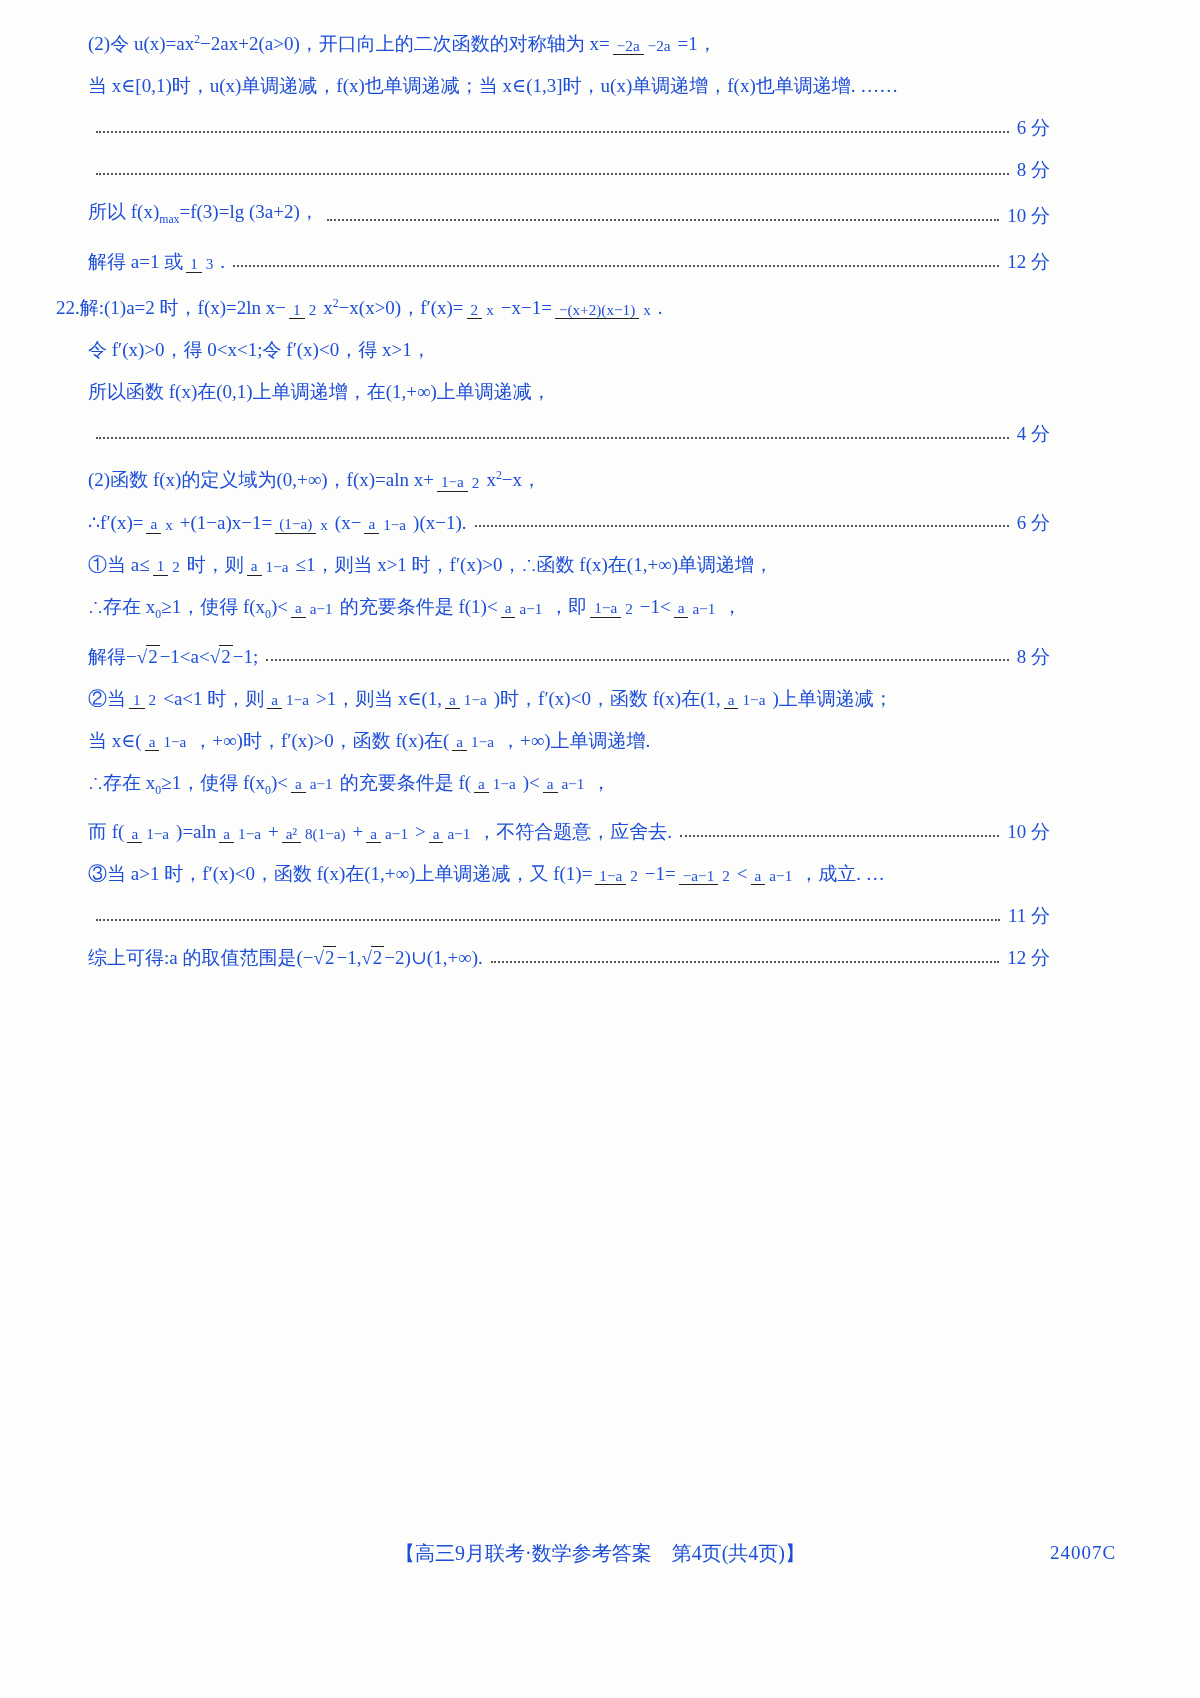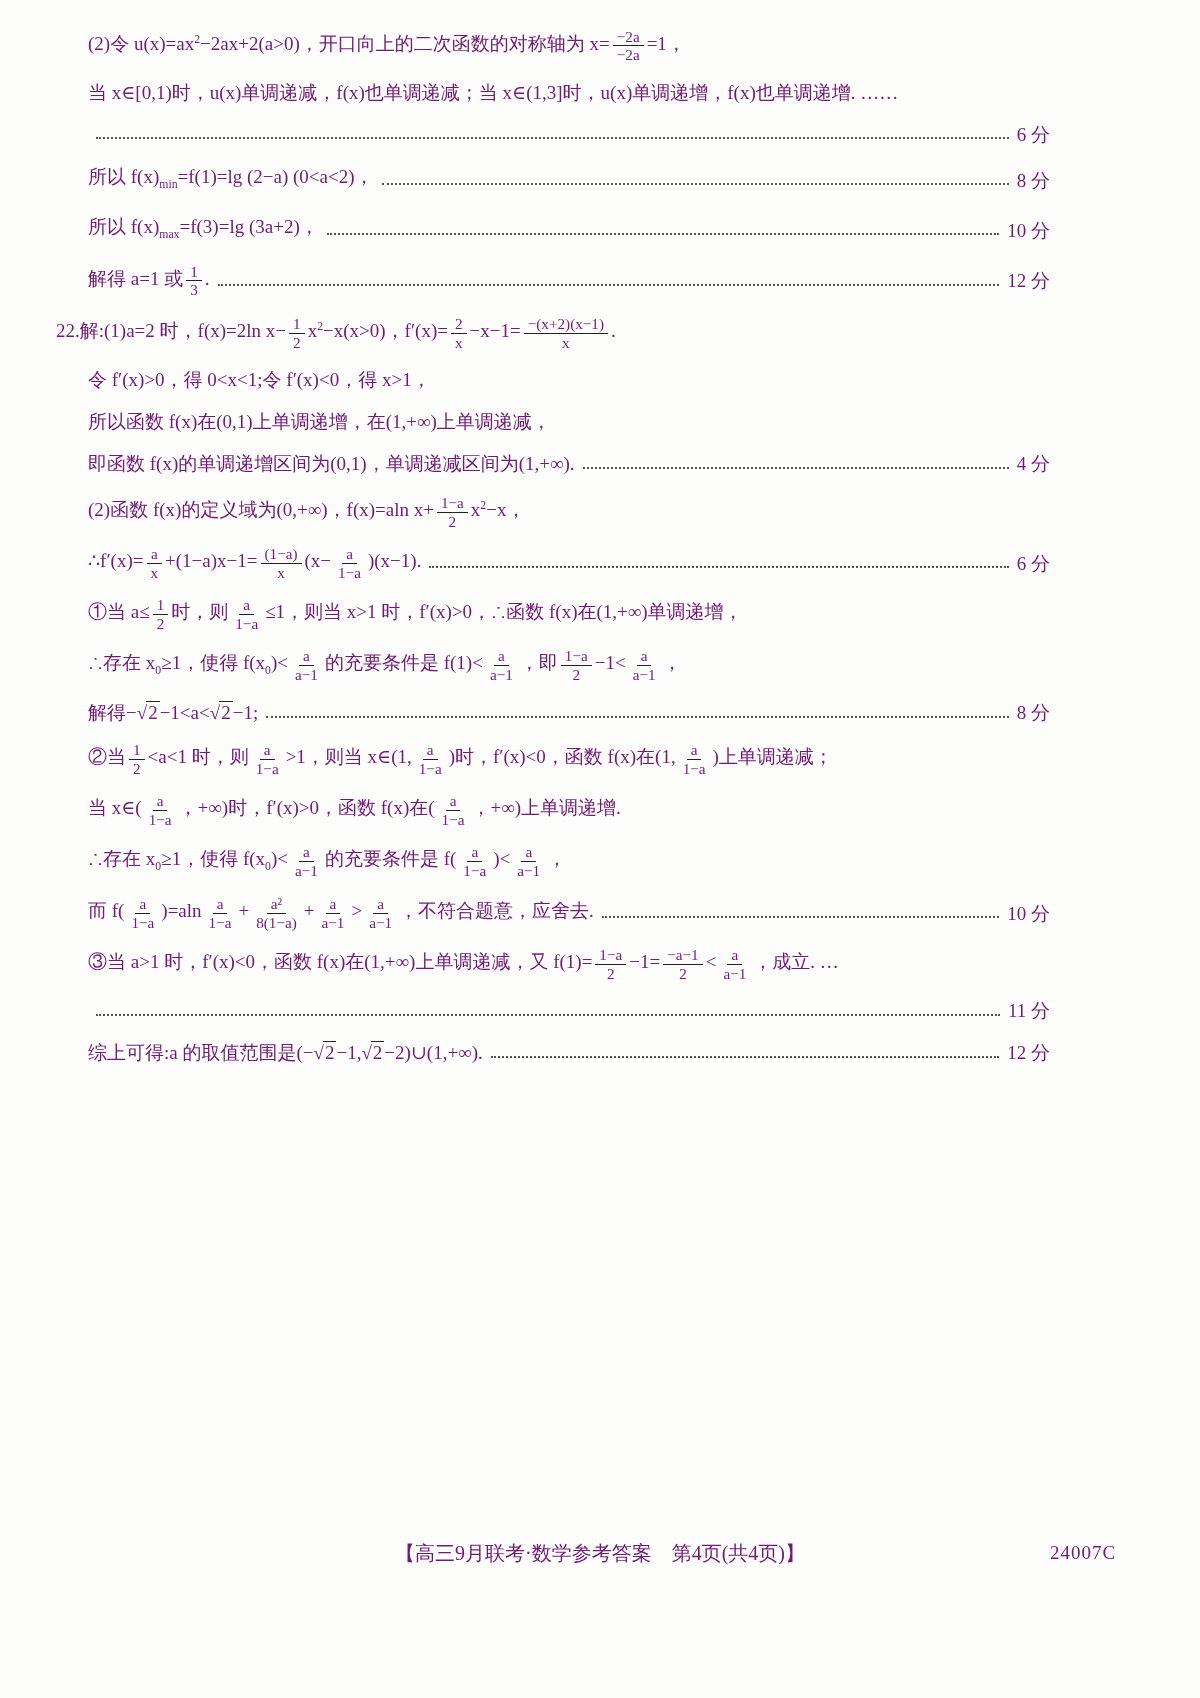--- a/index.html
+++ b/index.html
@@ -1,28 +1,28 @@
 <!DOCTYPE html>
 <html><head>
 <meta charset="utf-8">
 <style>
   html,body{margin:0;padding:0;background:#e8e8e8;}
   .page{
     width:1200px;height:1698px;position:relative;margin:0 auto;
-    background:#fdfdfc;color:#701a75;
+    background:#fdfdfc;color:#1d4ed8;
     font-family:"Liberation Serif","DejaVu Serif",serif;
     font-size:19px;overflow:hidden;
   }
   .content{position:absolute;left:88px;right:150px;top:26px;}
   .line{display:flex;align-items:center;margin-bottom:15px;min-height:27px;line-height:27px;}
   .line.outdent{margin-left:-32px;}
   .line-content{white-space:normal;}
   .leader{flex:1 1 auto;border-bottom:2px dotted #555;height:2px;margin:0 8px;position:relative;top:3px;min-width:20px;}
   .score{flex:0 0 auto;white-space:nowrap;font-family:Liberation Serif, serif;}
-  .frac{display:inline-flex;flex-direction:column;align-items:center;vertical-align:middle;font-size:0.8em;line-height:1.15;margin:0 3px;text-align:left;}
+  .frac{display:inline-flex;flex-direction:row;align-items:center;vertical-align:middle;font-size:0.8em;line-height:1.15;margin:0 3px;text-align:left;}
   .frac .num{display:block;padding:0 4px;border-bottom:1.3px solid #222;}
   .frac .den{display:block;padding:0 4px;}
   sub,sup{font-size:0.62em;}
   .sqrt{white-space:nowrap;}
   .sqrt .radsign{margin-right:-1px;}
   .sqrt .rad{border-top:1.3px solid #222;padding:0 2px;}
   .footer{position:absolute;left:0;right:0;top:1540px;text-align:center;font-size:20px;font-weight:normal;}
   .footer-code{position:absolute;left:1008px;top:1542px;font-size:19px;letter-spacing:1px;margin-left:42px;}
 </style>
 </head>
@@ -38,21 +38,20 @@
       </div>
       <div class="line">
         <span class="line-content"><span>当 x∈[0,1)时，u(x)单调递减，f(x)也单调递减；当 x∈(1,3]时，u(x)单调递增，f(x)也单调递增. ……</span></span>
       </div>
       <div class="line">
         <span class="line-content"></span>
         <span class="leader"></span>
         <span class="score">6 分</span>
       </div>
       <div class="line">
-        <span class="line-content"><span>所以 f(x)</span><sub>min</sub><span>=f(1)=lg (2−a) (0&lt;a&lt;2)，</span></span>
         <span class="leader"></span>
         <span class="score">8 分</span>
       </div>
       <div class="line">
         <span class="line-content"><span>所以 f(x)</span><sub>max</sub><span>=f(3)=lg (3a+2)，</span></span>
         <span class="leader"></span>
         <span class="score">10 分</span>
       </div>
       <div class="line">
         <span class="line-content"><span>解得 a=1 或</span><span class="frac">
@@ -74,21 +73,20 @@
             <span class="den">x</span>
           </span><span>.</span></span>
       </div>
       <div class="line">
         <span class="line-content"><span>令 f′(x)&gt;0，得 0&lt;x&lt;1;令 f′(x)&lt;0，得 x&gt;1，</span></span>
       </div>
       <div class="line">
         <span class="line-content"><span>所以函数 f(x)在(0,1)上单调递增，在(1,+∞)上单调递减，</span></span>
       </div>
       <div class="line">
-        <span class="line-content"><span>即函数 f(x)的单调递增区间为(0,1)，单调递减区间为(1,+∞). </span></span>
         <span class="leader"></span>
         <span class="score">4 分</span>
       </div>
       <div class="line">
         <span class="line-content"><span>(2)函数 f(x)的定义域为(0,+∞)，f(x)=aln x+</span><span class="frac">
             <span class="num">1−a</span>
             <span class="den">2</span>
           </span><span>x</span><sup>2</sup><span>−x，</span></span>
       </div>
       <div class="line">

